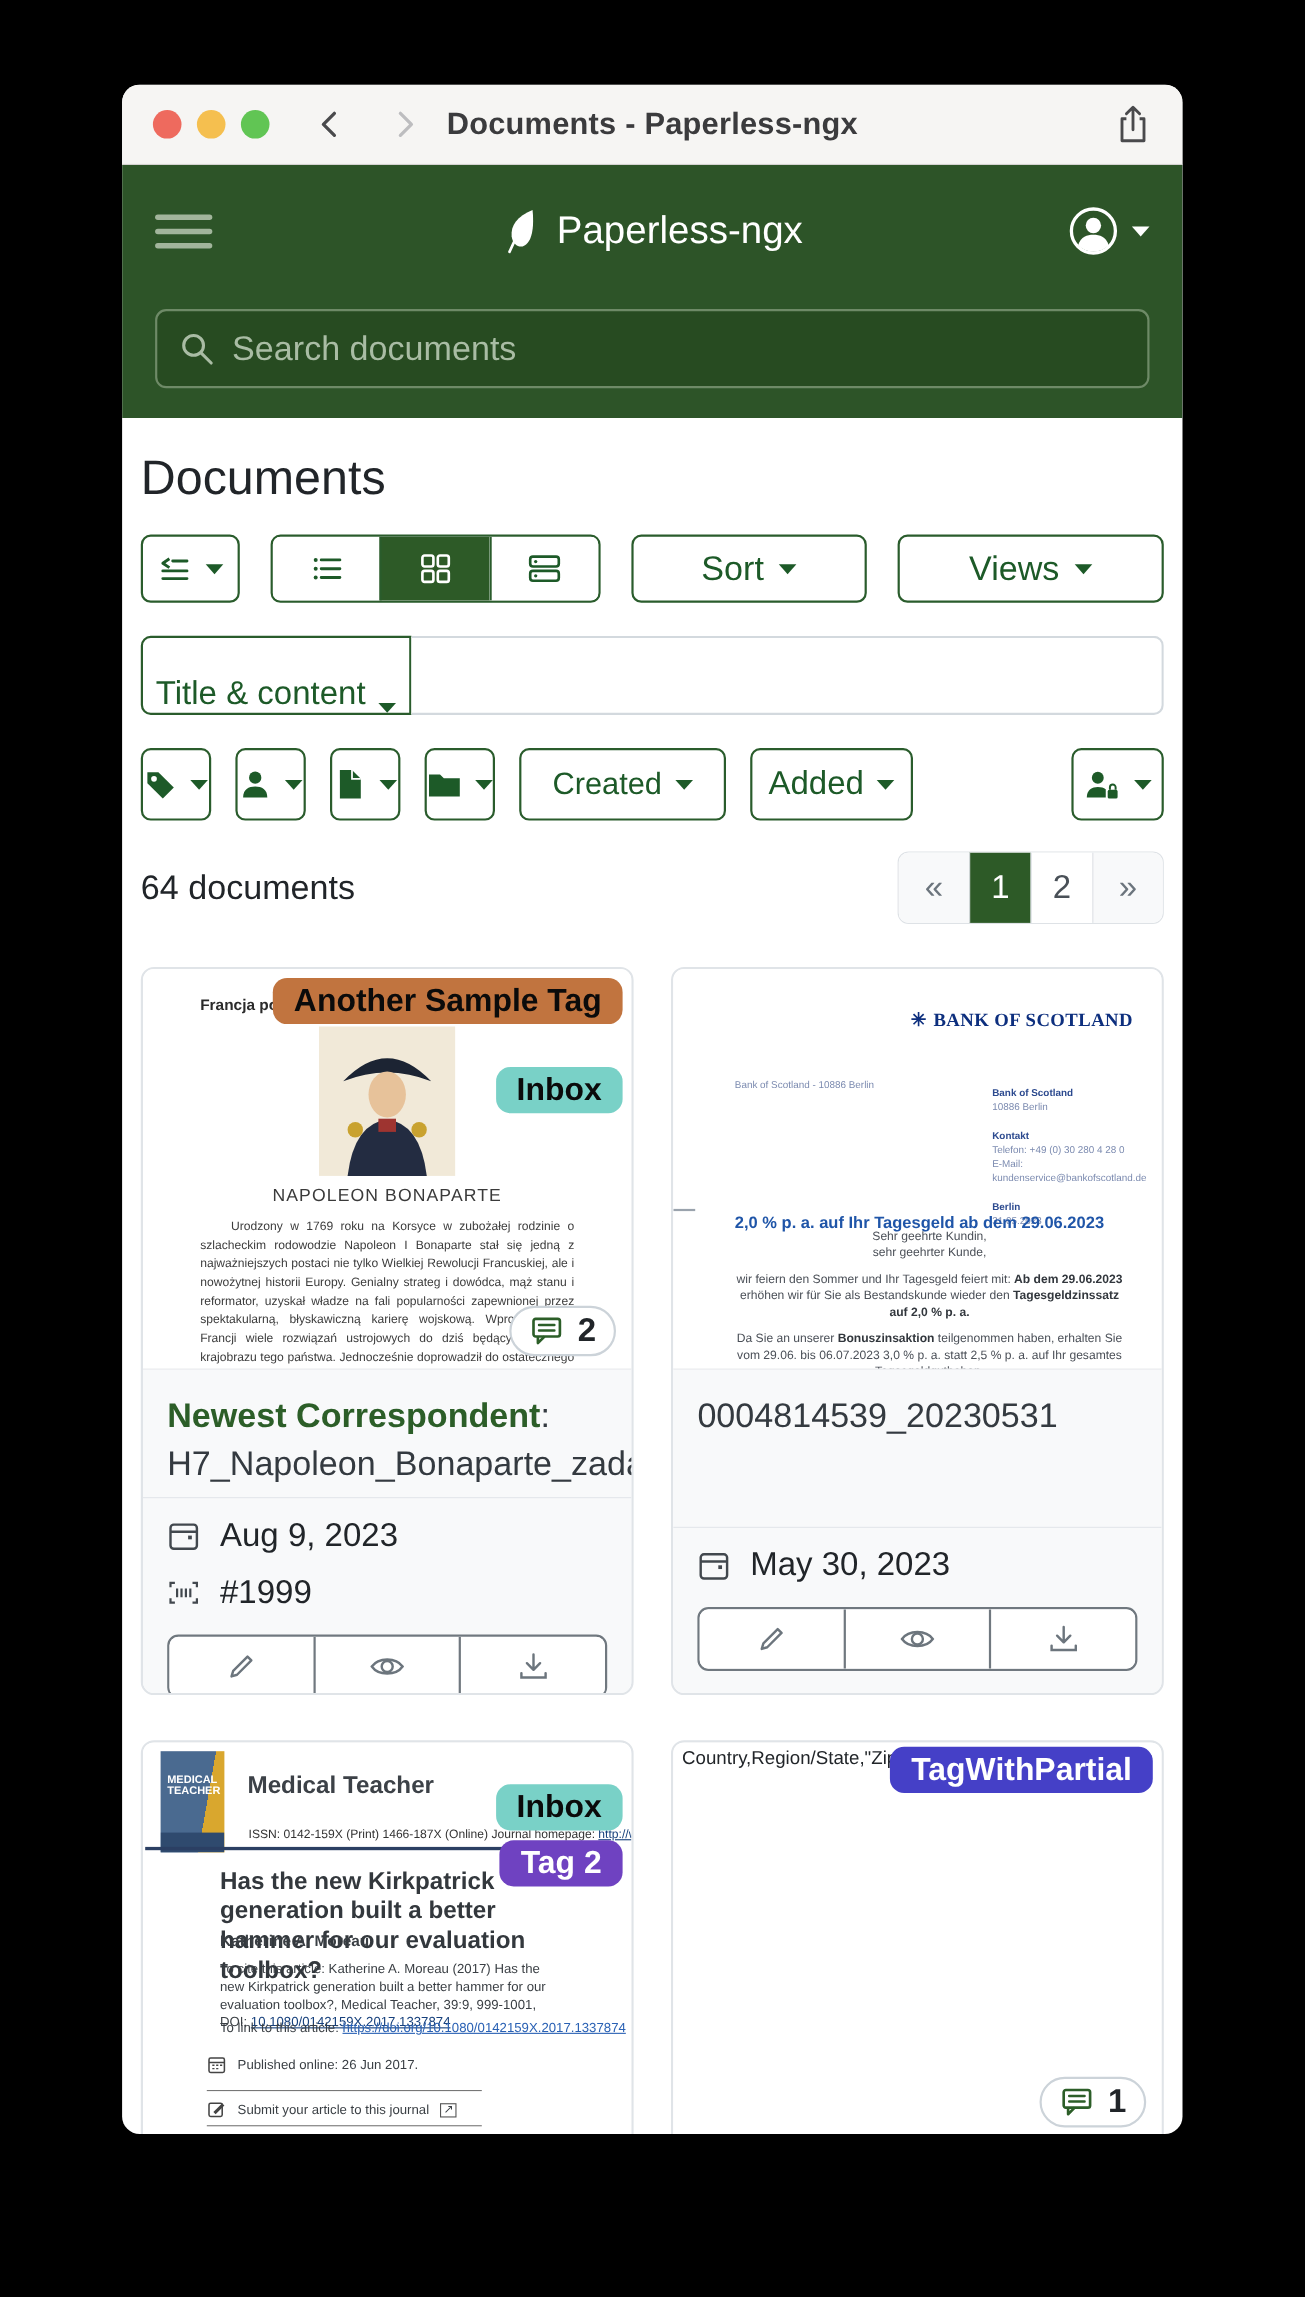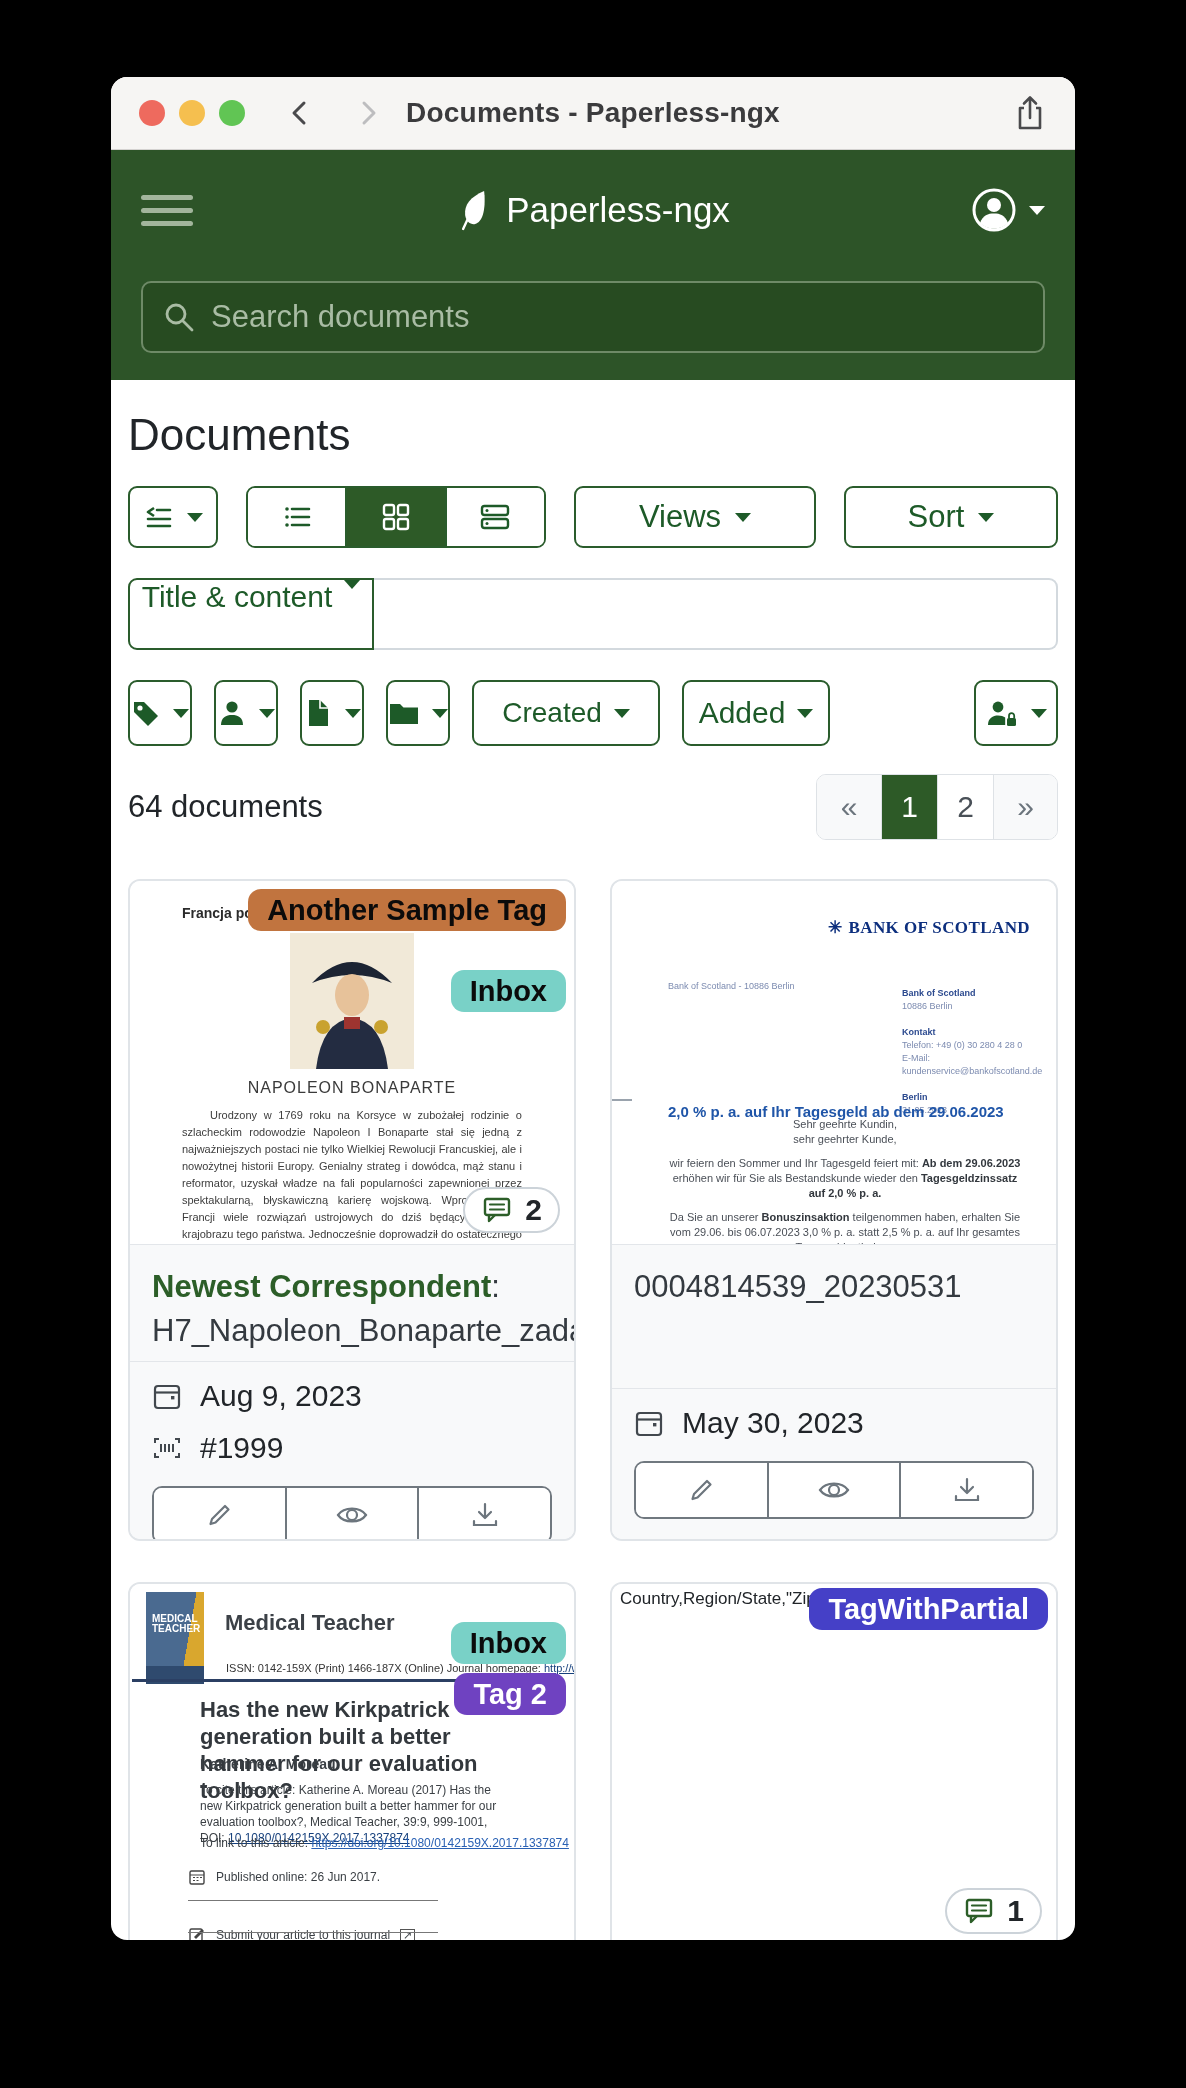--- a/index.html
+++ b/index.html
@@ -53,21 +53,21 @@
   .btn-select { width:90px; }
   .viewgroup { width:300px; display:flex; border:2px solid #2a5c2c; border-radius:9px; overflow:hidden; }
   .viewgroup .seg { flex:1; display:flex; align-items:center; justify-content:center; background:#fff; cursor:pointer; }
   .viewgroup .seg + .seg { border-left:2px solid #2a5c2c; }
   .viewgroup .seg.active { background:#2d5a27; }
   .btn-sort { width:214px; }
   .btn-views { width:242px; }
 
   .filter-input-row { margin-top:30px; display:flex; height:72px; }
   .fi-left { width:246px; border:2px solid #2a5c2c; border-radius:9px 0 0 9px; background:#fff;
-    display:flex; align-items:flex-start; justify-content:center; font-size:30px; color:#1d5a28; cursor:pointer; }
+    display:flex; align-items:flex-end; justify-content:center; font-size:30px; color:#1d5a28; cursor:pointer; }
   .fi-left .caret { color:#1d5a28; margin-left:12px; }
   .fi-input { flex:1; border:2px solid #d3d9de; border-left:none; border-radius:0 9px 9px 0;
     font-size:30px; padding:0 20px; outline:none; color:#212529; font-family:"Liberation Sans",sans-serif; }
 
   .filters { margin-top:30px; display:flex; gap:22px; height:66px; }
   .fbtn { border:2px solid #2a5c2c; border-radius:9px; background:#fff; display:flex;
     align-items:center; justify-content:center; cursor:pointer; color:#1d5a28; }
   .fbtn .caret { color:#1d5a28; margin-left:12px; }
   .fbtn.icon { width:64px; }
   .fbtn.created { width:188px; font-size:28px; }
@@ -147,21 +147,21 @@
   .doc-med .atitle { position:absolute; left:70px; top:112px; width:330px; font-size:22px;
     line-height:27px; font-weight:700; color:#33383d; }
   .doc-med .author { position:absolute; left:70px; top:172px; font-size:14px; font-weight:700; color:#3a3f44; }
   .doc-med .cite { position:absolute; left:70px; top:198px; width:310px; font-size:12px; line-height:16px; color:#3a3f44; }
   .doc-med .cite u { color:#16407c; }
   .doc-med .linkline { position:absolute; left:70px; top:252px; font-size:12px; color:#3a3f44; }
   .doc-med .linkline u { color:#2a61b4; }
   .doc-med .mrow { position:absolute; left:58px; width:250px; font-size:12px; color:#3a3f44;
     display:flex; align-items:center; gap:10px; }
   .doc-med .mrow.b1 { top:284px; }
-  .doc-med .mrow.b2 { top:316px; border-top:1px solid #777; padding-top:25px; }
+  .doc-med .mrow.b2 { top:316px; border-top:1px solid #777; padding-top:8px; }
   .doc-med .mrow.b3 { top:348px; border-top:1px solid #777; padding-top:8px; }
   .doc-med .ext { font-size:11px; color:#3a3f44; border:1px solid #555; padding:0 2px; line-height:11px; }
 
   
   .doc-csv { padding:5px 8px; font-size:17px; color:#212529; display:flex;
     justify-content:space-between; white-space:nowrap; overflow:hidden; }
 
   svg { display:block; }
 </style>
 </head>
@@ -267,26 +267,26 @@
         </div>
         <div class="seg">
           <svg width="34" height="34" viewBox="0 0 34 34">
             <rect x="4" y="6" width="26" height="9" rx="2.5" fill="none" stroke="#1d5a28" stroke-width="2.4"></rect>
             <rect x="4" y="19" width="26" height="9" rx="2.5" fill="none" stroke="#1d5a28" stroke-width="2.4"></rect>
             <circle cx="9" cy="10.5" r="1.5" fill="#1d5a28"></circle>
                 <circle cx="9" cy="23.5" r="1.5" fill="#1d5a28"></circle>
           </svg>
         </div>
       </div>
+      <div class="btn btn-sort">
+        <span>Sort</span>
+        <span class="caret"></span>
+      </div>
       <div class="btn btn-views">
         <span>Views</span>
-        <span class="caret"></span>
-      </div>
-      <div class="btn btn-sort">
-        <span>Sort</span>
         <span class="caret"></span>
       </div>
     </div>
 
     <div class="filter-input-row">
       <div class="fi-left">
         <span>Title &amp; content</span>
         <span class="caret"></span>
       </div>
       <input class="fi-input" type="text" value="" style="">

